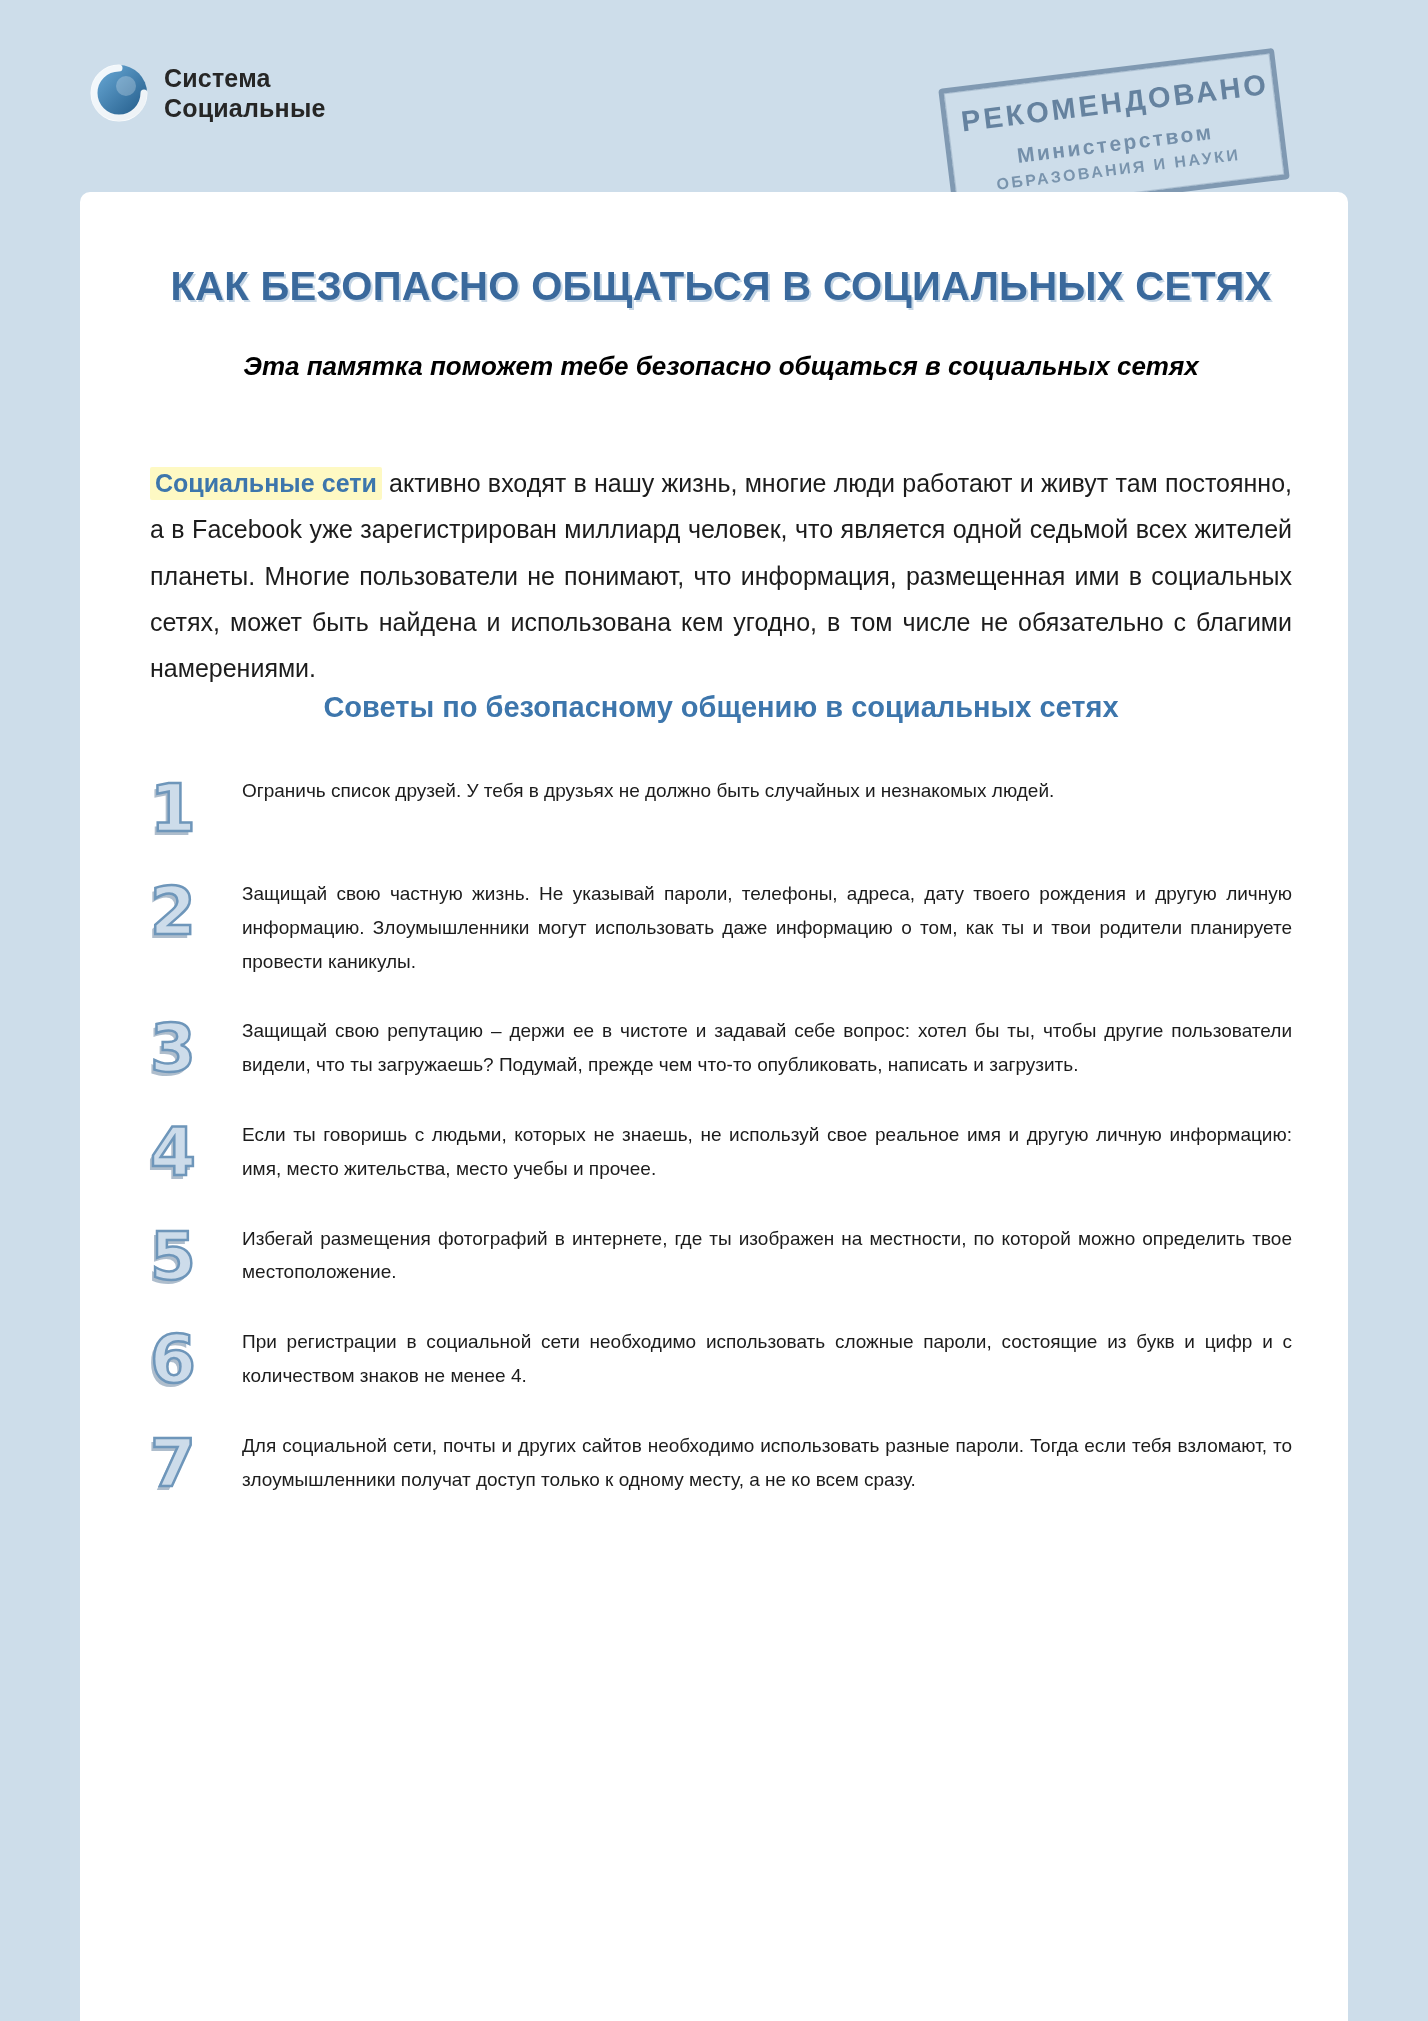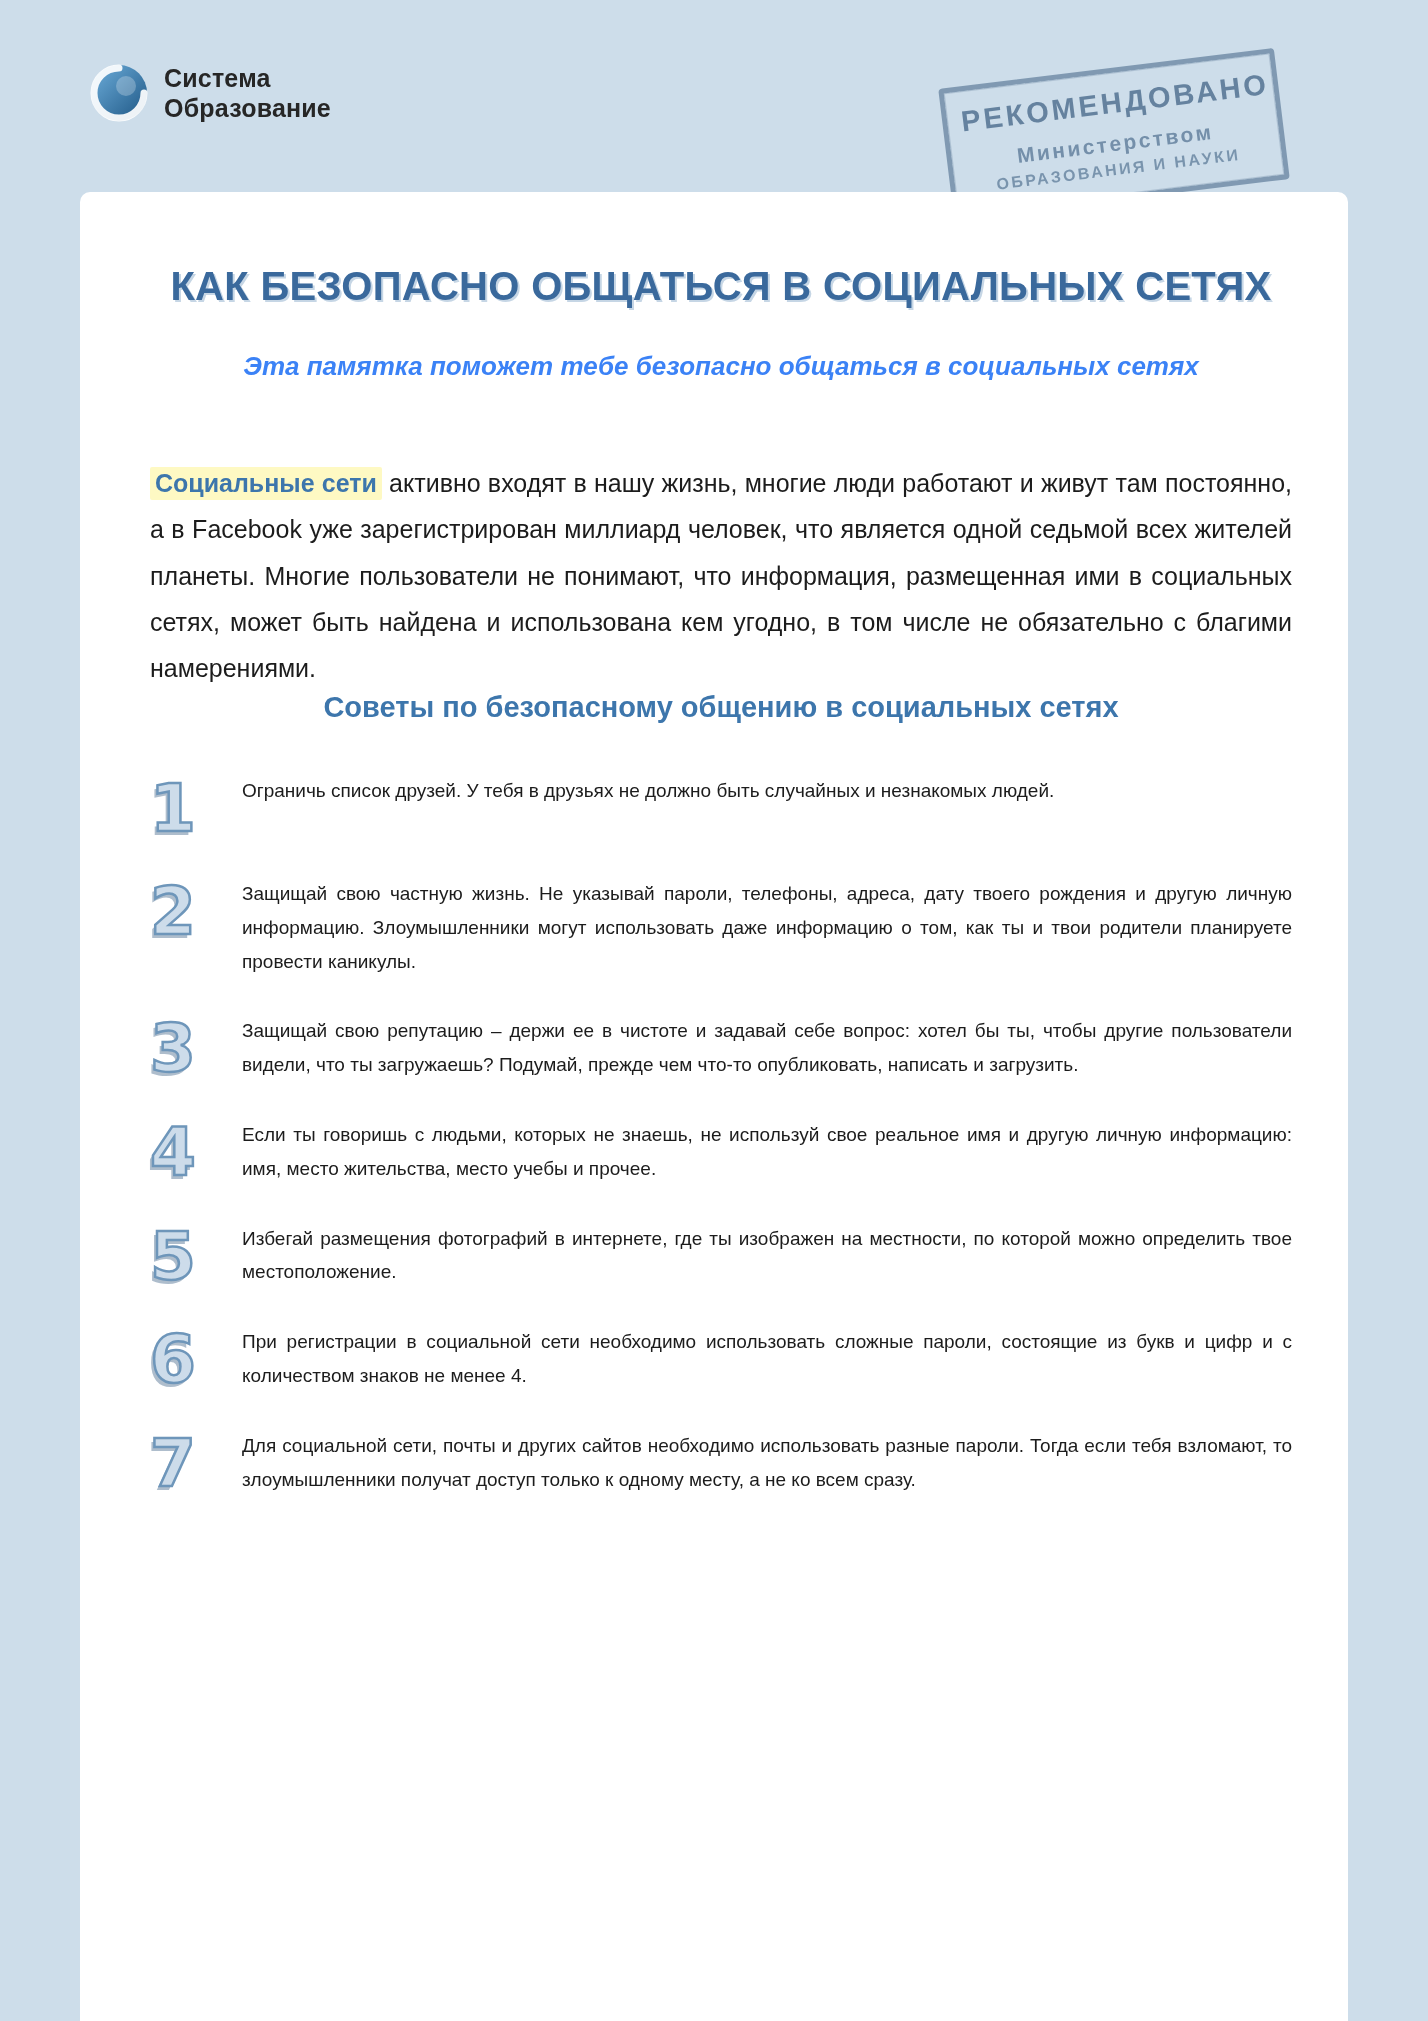--- a/index.html
+++ b/index.html
@@ -91,21 +91,21 @@
     white-space: nowrap;
     text-shadow: 2px 2px 0 #c6d6e5;
     margin: 14px 0 0 0;
   }
 
   .subtitle {
     text-align: center;
     font-style: italic;
     font-weight: bold;
     font-size: 26px;
-    color: #3b82f6;
+    color: #000000;
     margin-top: 42px;
   }
 
   .intro {
     margin: 78px 18px 0 18px;
     font-size: 25px;
     line-height: 1.85;
     text-align: justify;
   }
   .intro-lead {
@@ -162,21 +162,21 @@
           <stop offset="1" stop-color="#1c5482"></stop>
         </linearGradient>
       </defs>
       <circle cx="31" cy="31" r="28" fill="url(#lg1)"></circle>
       <path d="M31 6 A 25 25 0 1 0 56 31" fill="none" stroke="#ffffff" stroke-width="7" stroke-linecap="round" opacity="0.92"></path>
       <circle cx="38" cy="24" r="10" fill="#ffffff" opacity="0.25"></circle>
     </svg>
   </span>
   <span class="logo-text">
     <div>Система</div>
-    <div>Образование</div>
+    <div>Социальные</div>
   </span>
 </div>
 
 <div class="stamp">
   <div class="stamp-line1">РЕКОМЕНДОВАНО</div>
   <div class="stamp-line2">Министерством</div>
   <div class="stamp-line3">образования и науки</div>
 </div>
 
 <div class="card">

